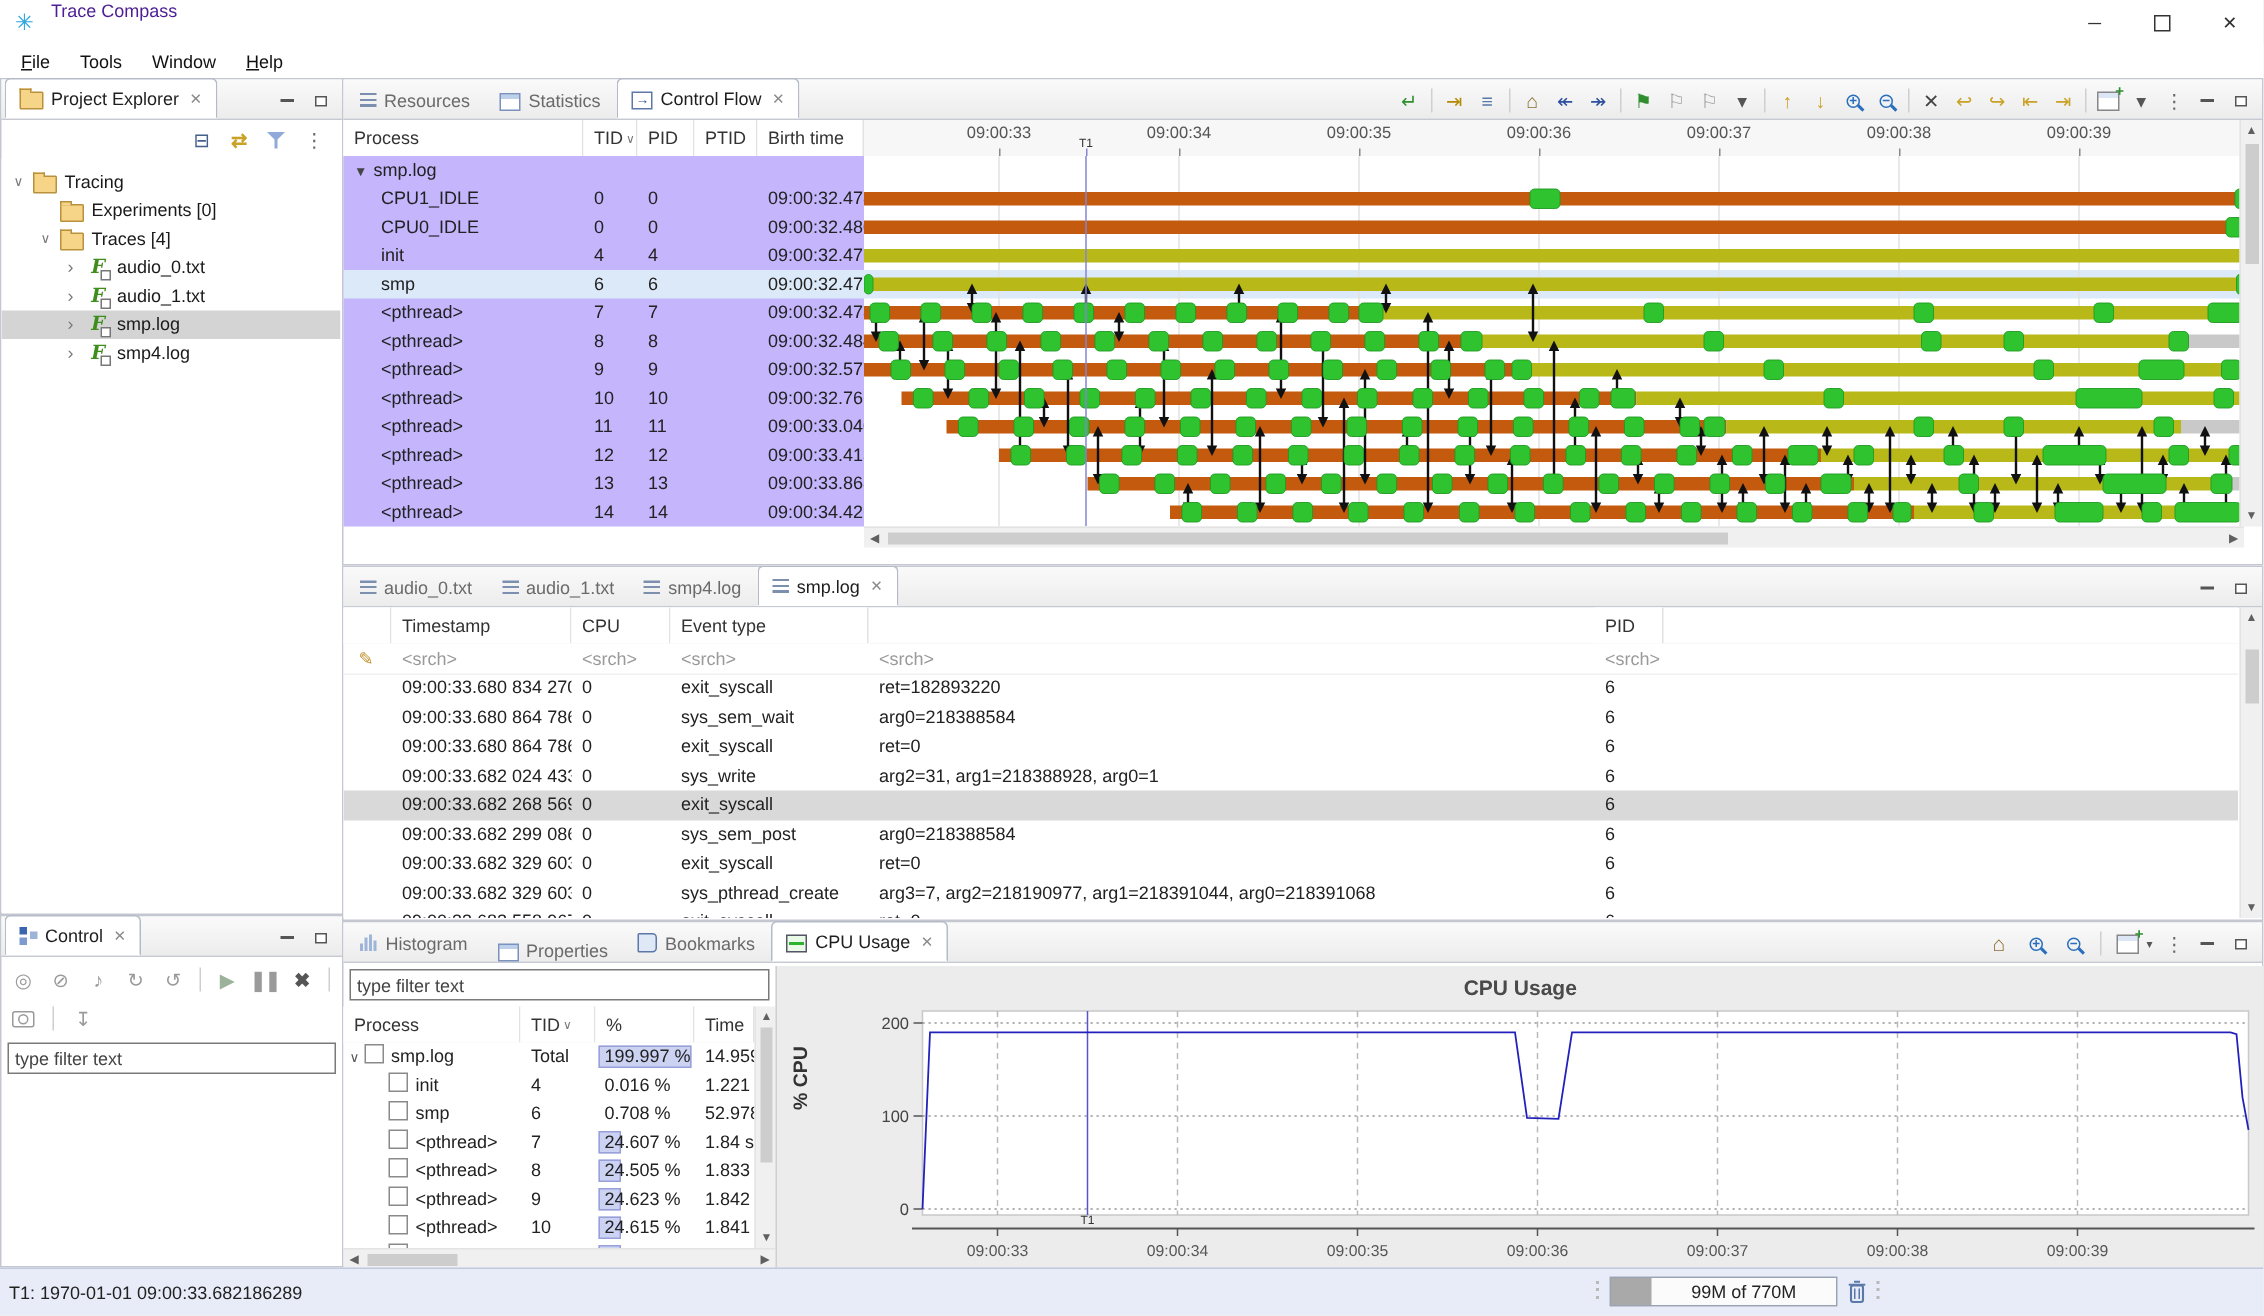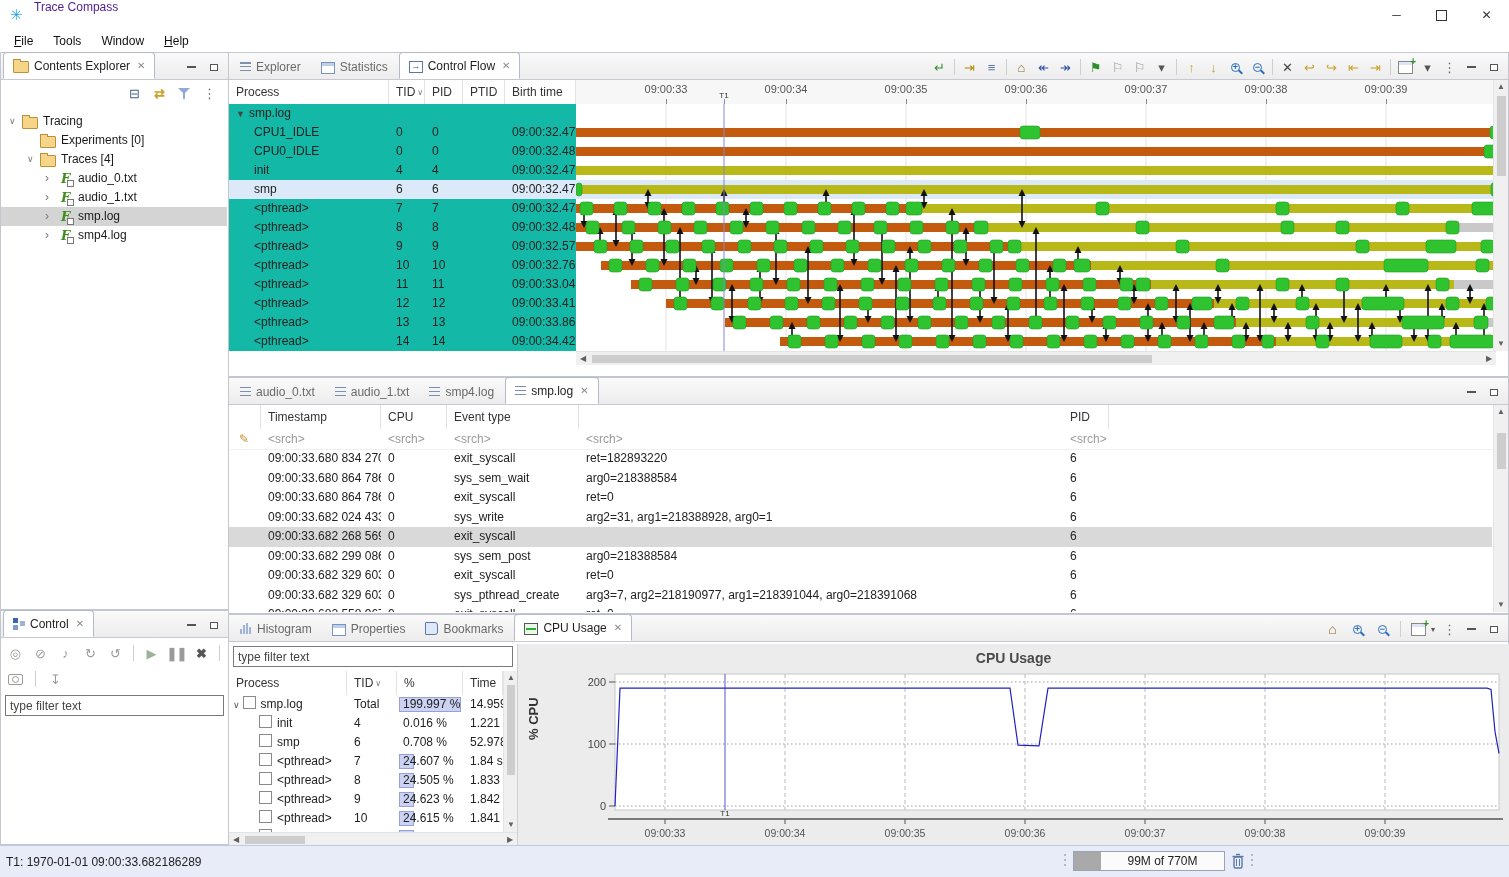--- a/index.html
+++ b/index.html
@@ -89,21 +89,21 @@
     <div style="padding: 0px 10px; color: rgb(17, 17, 17);"><u>F</u>ile</div>
     <div style="padding: 0px 10px; color: rgb(17, 17, 17);">Tools</div>
     <div style="padding: 0px 10px; color: rgb(17, 17, 17);">Window</div>
     <div style="padding: 0px 10px; color: rgb(17, 17, 17);"><u>H</u>elp</div>
   </div>
 
 <div class="abs panel" id="explorer" style="left:0;top:52px;width:229px;height:558px">
   <div class="tabrow">
     <div class="tab active" style="margin-left:2px">
       <span class="ic ic-folder"></span>
-      <span>Contents Explorer</span>
+      <span>Project Explorer</span>
       <span class="tclose">✕</span>
     </div>
     <div style="position:absolute;right:4px;top:5px;display:flex;gap:3px">
       <span class="mmbtn min"></span>
       <span class="mmbtn max"></span>
     </div>
   </div>
   <div class="abs" style="left:0;right:0;top:27px;height:26px;display:flex;justify-content:flex-end;align-items:center;gap:4px;padding-right:8px">
     <span class="tbi" style="color:#46608c">⊟</span>
     <span class="tbi" style="color:#c9a227;font-weight:bold">⇄</span>
@@ -184,21 +184,21 @@
     <span class="tbsep"></span>
     <span class="tbi">↧</span>
   </div>
   <input class="filter" type="text" style="left: 4px; top: 84px; width: 219px; height: 21px;" placeholder="type filter text">
 </div>
 
 <div class="abs panel" id="flow" style="left:228px;top:52px;width:1281px;height:325px">
   <div class="tabrow" id="flowtabs">
       <div class="tab" style="margin-left: 2px;">
         <span class="ic ic-list"></span>
-        <span>Explorer</span>
+        <span>Resources</span>
       </div>
       <div class="tab" style="margin-left: 2px;">
         <span class="ic ic-table"></span>
         <span>Statistics</span>
       </div>
       <div class="tab active" style="margin-left: 2px;">
         <span class="ic ic-flow">→</span>
         <span>Control Flow</span>
         <span class="tclose">✕</span>
       </div>
@@ -279,21 +279,21 @@
       <div style="position: absolute; left: 540px; top: 3px; width: 60px; text-align: center; color: rgb(85, 85, 85); font-size: 11px;">09:00:37</div>
       <div style="position: absolute; left: 570px; bottom: 0px; width: 1px; height: 5px; background: rgb(136, 136, 136);"></div>
       <div style="position: absolute; left: 660px; top: 3px; width: 60px; text-align: center; color: rgb(85, 85, 85); font-size: 11px;">09:00:38</div>
       <div style="position: absolute; left: 690px; bottom: 0px; width: 1px; height: 5px; background: rgb(136, 136, 136);"></div>
       <div style="position: absolute; left: 780px; top: 3px; width: 60px; text-align: center; color: rgb(85, 85, 85); font-size: 11px;">09:00:39</div>
       <div style="position: absolute; left: 810px; bottom: 0px; width: 1px; height: 5px; background: rgb(136, 136, 136);"></div>
       <div style="position: absolute; left: 140px; top: 11px; width: 16px; text-align: center; color: rgb(51, 51, 51); font-size: 8px;">T1</div>
       <div style="position: absolute; left: 148px; bottom: 0px; width: 1px; height: 5px; background: rgb(133, 133, 214);"></div>
     </div>
 
-  <div class="abs" id="flowrows" style="left:0;top:51px;width:347px;height:247px;background:#14b8a6;overflow:hidden">
+  <div class="abs" id="flowrows" style="left:0;top:51px;width:347px;height:247px;background:#c4b5fd;overflow:hidden">
       <div class="row" style="top: 0px;">
         <div class="cell" style="left: 0px; width: 160px;"><span style="color: rgb(68, 68, 68); font-size: 9px; margin-right: 4px;">▼</span><span>smp.log</span></div>
         <div class="cell" style="left: 160px; width: 36px;"></div>
         <div class="cell" style="left: 196px; width: 38px;"></div>
         <div class="cell" style="left: 234px; width: 42px;"></div>
         <div class="cell" style="left: 276px; width: 71px;"></div>
       </div>
       <div class="row" style="top: 19px;">
         <div class="cell" style="left: 0px; width: 160px;"><span style="margin-left: 18px;">CPU1_IDLE</span></div>
         <div class="cell" style="left: 160px; width: 36px;">0</div>
@@ -880,21 +880,21 @@
     <span class="scrarr" style="bottom:0;left:0">▼</span>
   </div>
 </div>
 
 <div class="abs panel" id="bottom" style="left:228px;top:614px;width:1281px;height:231px">
   <div class="tabrow" id="cputabs">
       <div class="tab" style="margin-left: 2px;">
         <span class="ic ic-hist"></span>
         <span>Histogram</span>
       </div>
-      <div class="tab" style="margin-left: 2px;">
+      <div class="tab" style="margin-left: 2px; align-items: flex-end;">
         <span class="ic ic-table"></span>
         <span>Properties</span>
       </div>
       <div class="tab" style="margin-left: 2px;">
         <span class="ic ic-book"></span>
         <span>Bookmarks</span>
       </div>
       <div class="tab active" style="margin-left: 2px;">
         <span class="ic ic-cpu"></span>
         <span>CPU Usage</span>

